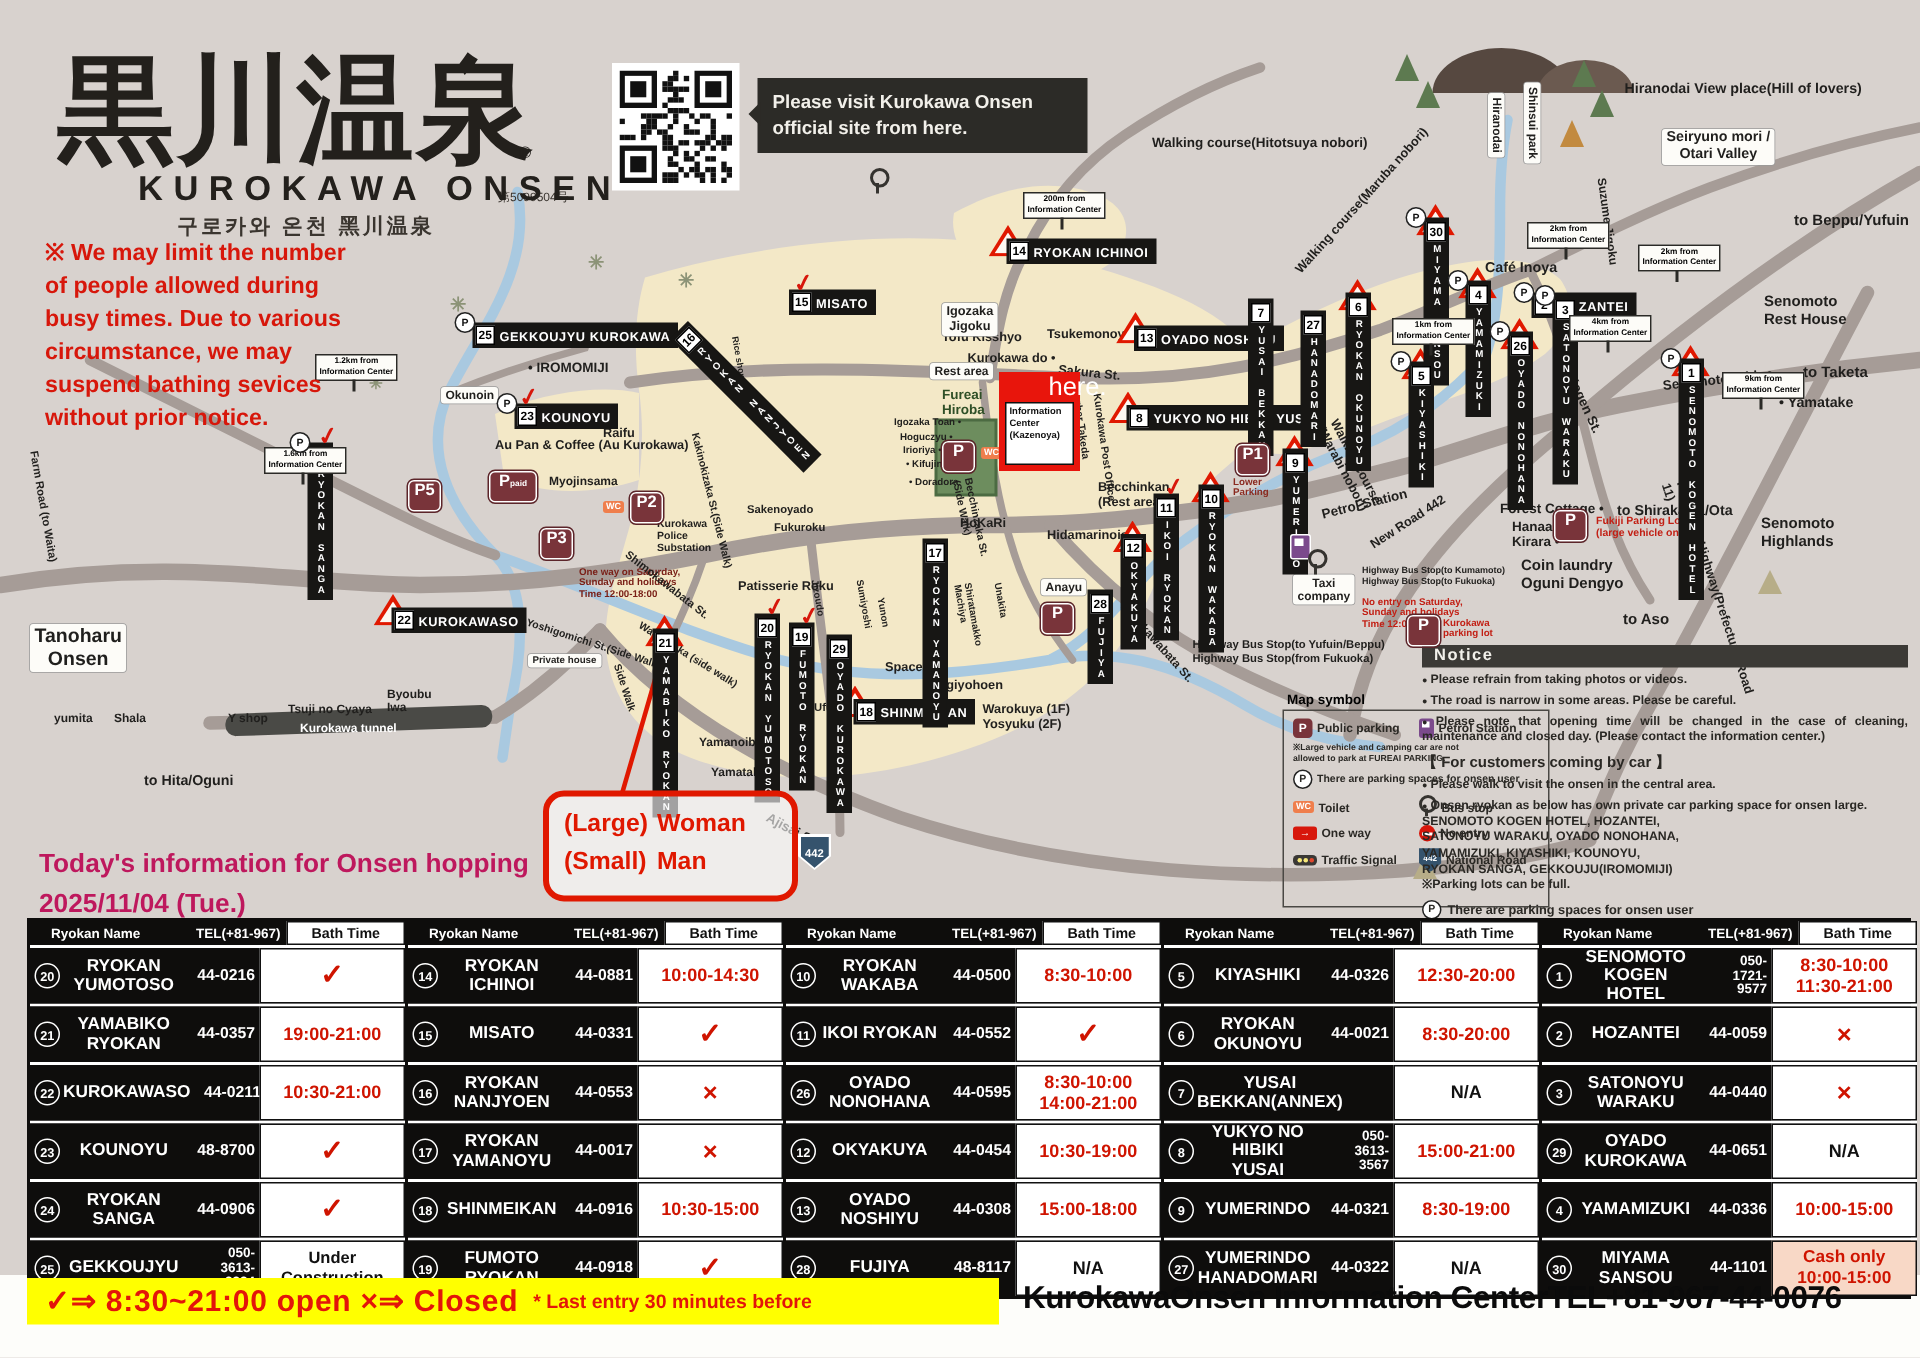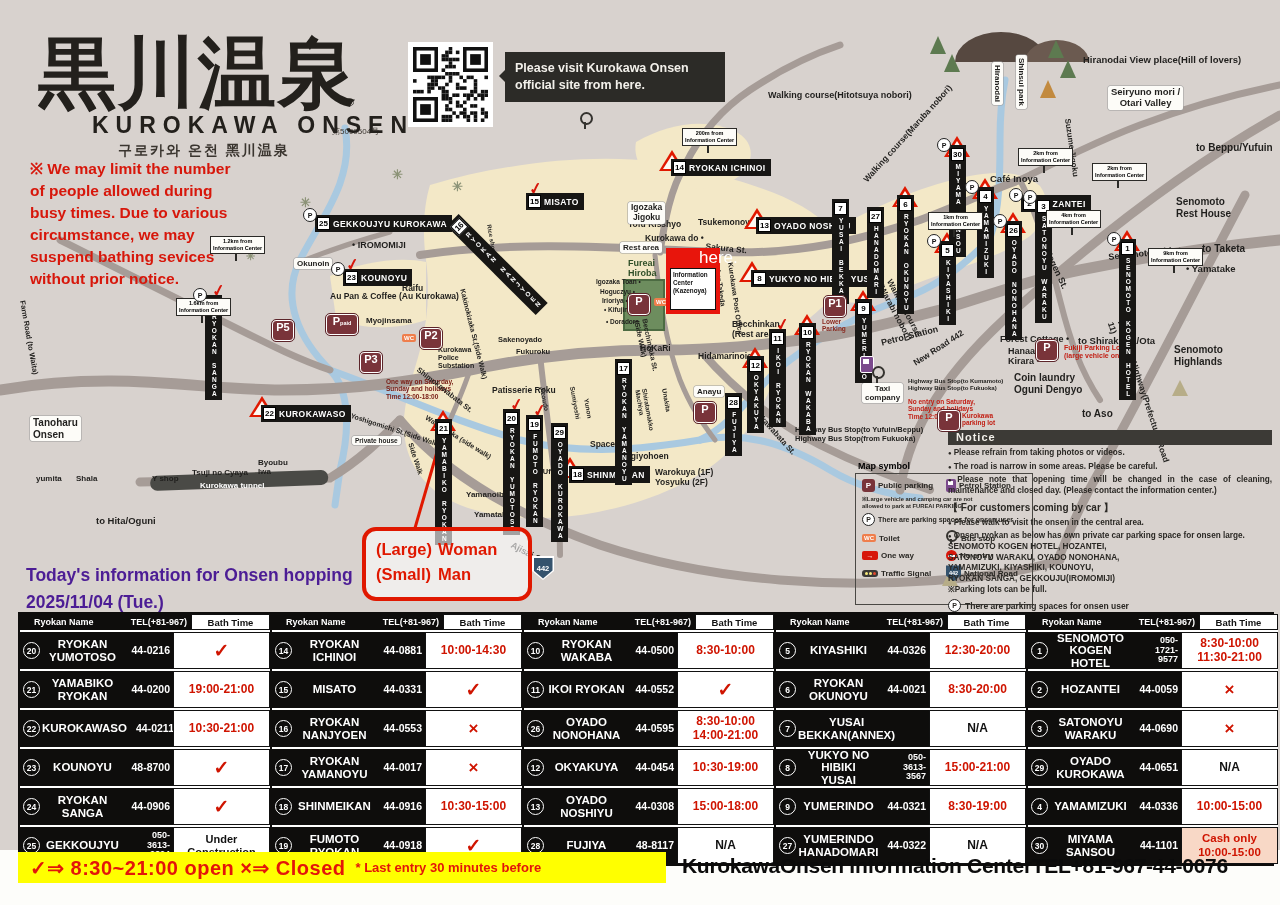--- a/index.html
+++ b/index.html
@@ -108,21 +108,21 @@
   
   #notice{position:absolute;left:948px;top:430px;width:324px;z-index:6;color:#2a2824;}
   #notice .nh{background:#3c3a36;color:#f2f0ea;font-size:11px;font-weight:bold;
         padding:1px 8px 2px;letter-spacing:1px;}
   #notice .nb{font-size:8.2px;font-weight:bold;line-height:1.3;margin-top:3px;
         white-space:pre-line;text-align:justify;}
   #notice .nb:before{content:"●";font-size:6px;margin-right:2px;}
   #notice .ncar{font-size:10px;font-weight:bold;margin:4px 0 1px;}
   #notice .np{font-size:8.5px;font-weight:bold;display:flex;align-items:center;gap:4px;margin-top:4px;}
   
-  #today{position:absolute;left:26px;top:562px;z-index:9;color:#4c1d95;font-weight:bold;
+  #today{position:absolute;left:26px;top:562px;z-index:9;color:#be185d;font-weight:bold;
         font-size:17.5px;line-height:1.55;white-space:pre-line;}
   
   #tbl{position:absolute;left:18px;top:612px;width:1252px;z-index:10;display:flex;
        background:#0e0d0c;border:2px solid #0e0d0c;}
   .tgroup{width:250px;flex:none;border-right:2px solid #0e0d0c;}
   .tgroup:last-child{border-right:none;}
   .thead{display:flex;height:16px;}
   .thead .hl{width:153px;background:#0e0d0c;color:#fff;font-size:9px;font-weight:bold;
        display:flex;align-items:center;justify-content:space-between;padding:0 4px 0 14px;flex:none;}
   .thead .hr{flex:1;background:#fff;color:#111;border:1.5px solid #111;font-size:9.5px;
@@ -460,21 +460,21 @@
 YUMOTOSO</div>
             <div class="tel">44-0216</div>
           </div>
           <div class="bt k-check">✓</div>
         </div>
         <div class="trow">
           <div class="bl">
             <div class="circ">21</div>
             <div class="nm">YAMABIKO
 RYOKAN</div>
-            <div class="tel">44-0200</div>
+            <div class="tel">44-0357</div>
           </div>
           <div class="bt k-time">19:00-21:00</div>
         </div>
         <div class="trow">
           <div class="bl">
             <div class="circ">22</div>
             <div class="nm">KUROKAWASO</div>
             <div class="tel">44-0211</div>
           </div>
           <div class="bt k-time">10:30-21:00</div>
@@ -719,21 +719,21 @@
             <div class="nm">HOZANTEI</div>
             <div class="tel">44-0059</div>
           </div>
           <div class="bt k-x">×</div>
         </div>
         <div class="trow">
           <div class="bl">
             <div class="circ">3</div>
             <div class="nm">SATONOYU
 WARAKU</div>
-            <div class="tel">44-0690</div>
+            <div class="tel">44-0440</div>
           </div>
           <div class="bt k-x">×</div>
         </div>
         <div class="trow">
           <div class="bl">
             <div class="circ">29</div>
             <div class="nm">OYADO
 KUROKAWA</div>
             <div class="tel">44-0651</div>
           </div>
@@ -864,21 +864,21 @@
     <div class="mlabel" style="left: 352px; top: 240px; font-size: 9px;">• IROMOMIJI</div>
     <div class="mlabel box" style="left: 294px; top: 258px; font-size: 8px; text-align: center;">Okunoin</div>
     <div class="mlabel" style="left: 36px; top: 474px; font-size: 8px;">yumita</div>
     <div class="mlabel" style="left: 76px; top: 474px; font-size: 8px;">Shala</div>
     <div class="mlabel" style="left: 152px; top: 474px; font-size: 8px;">Y shop</div>
     <div class="mlabel" style="left: 192px; top: 468px; font-size: 8px;">Tsuji no Cyaya</div>
     <div class="mlabel" style="left: 258px; top: 458px; font-size: 8px;">Byoubu
 Iwa</div>
     <div class="mlabel" style="left: 200px; top: 481px; font-size: 8px; color: rgb(255, 255, 255);">Kurokawa tunnel</div>
     <div class="mlabel" style="left: 96px; top: 516px; font-size: 9.5px;">to Hita/Oguni</div>
-    <div class="mlabel box" style="left: 30px; top: 416px; font-size: 10px; text-align: left;">Tanoharu
+    <div class="mlabel box" style="left: 20px; top: 416px; font-size: 13px; text-align: center;">Tanoharu
 Onsen</div>
     <div class="mlabel" style="left: 26px; top: 300px; font-size: 7.5px; transform: rotate(80deg);">Farm Road (to Waita)</div>
     <div class="mlabel box" style="left: 352px; top: 436px; font-size: 6.5px; text-align: center;">Private house</div>
     <div class="mlabel" style="left: 466px; top: 490px; font-size: 8px;">Yamanoibuki</div>
     <div class="mlabel" style="left: 474px; top: 510px; font-size: 8px;">Yamatake</div>
     <div class="mlabel" style="left: 492px; top: 224px; font-size: 6px; transform: rotate(80deg);">Rice shop Terao</div>
     <div class="mlabel" style="left: 596px; top: 278px; font-size: 6.5px;">Igozaka Toan •</div>
     <div class="mlabel" style="left: 600px; top: 288px; font-size: 6.5px;">Hoguczyu •</div>
     <div class="mlabel" style="left: 602px; top: 297px; font-size: 6.5px;">Irioriya •</div>
     <div class="mlabel" style="left: 604px; top: 306px; font-size: 6.5px;">• Kifujin</div>

